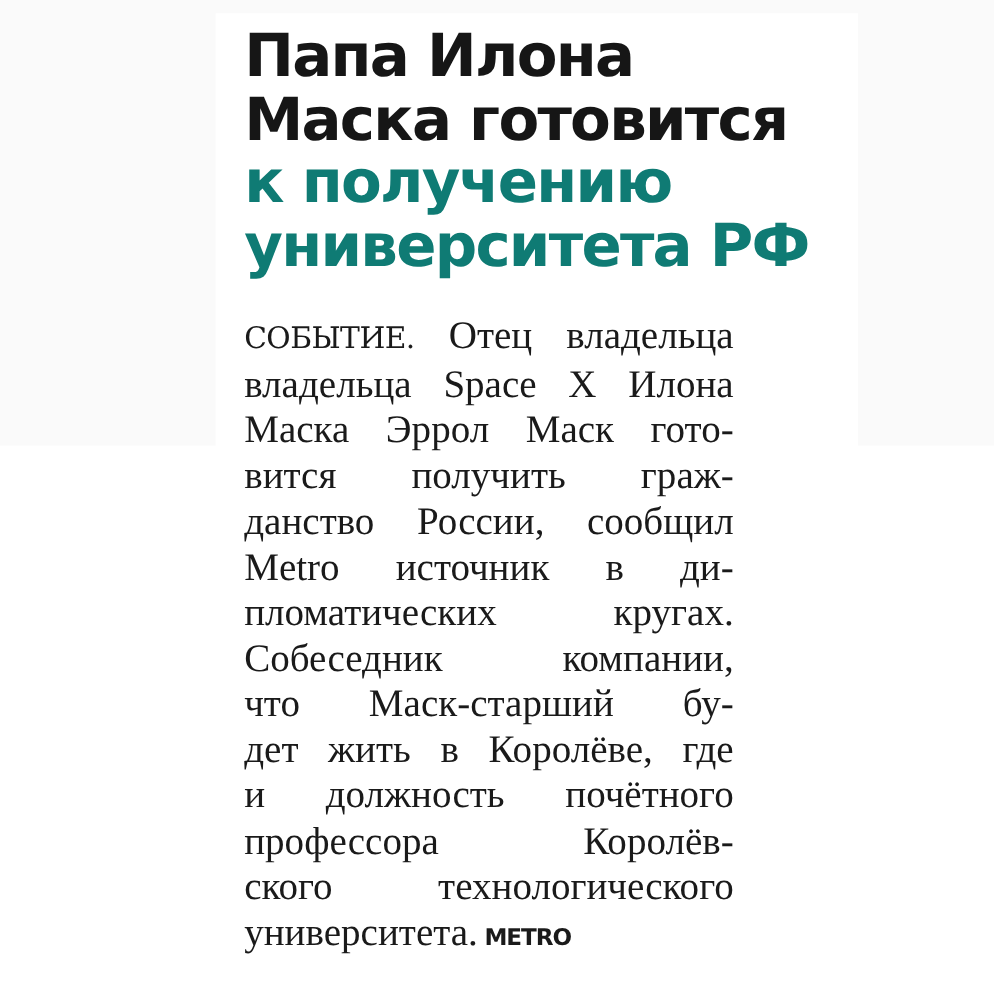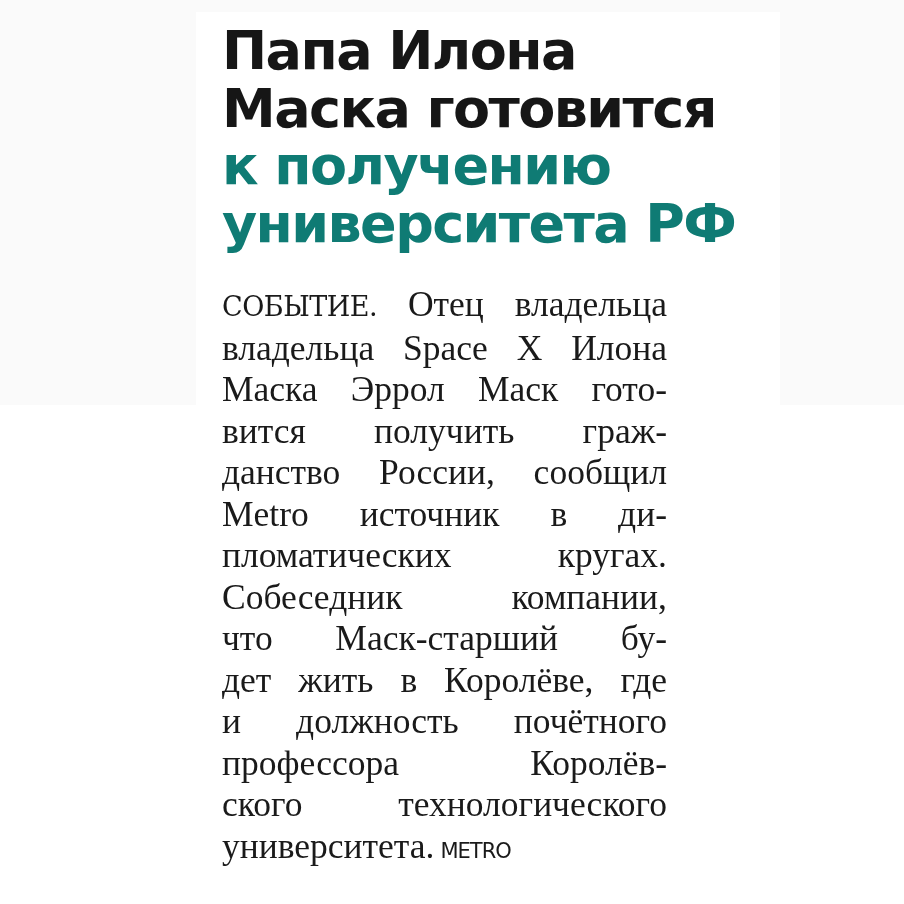--- a/index.html
+++ b/index.html
@@ -43,21 +43,21 @@
   .body .line.last { text-align-last: left; }
   .rubric {
     font-family: "DejaVu Serif", serif;
     font-weight: normal;
     font-size: 27px;
     letter-spacing: -0.5px;
     text-transform: uppercase;
   }
   .sign {
     font-family: "DejaVu Sans", sans-serif;
-    font-weight: normal;
+    font-weight: bold;
     font-size: 21px;
     letter-spacing: -1px;
     margin-left: 6px;
   }
 </style>
 </head>
 <body>
 
 <div class="bg-top"></div>
 <div class="paper"></div>

